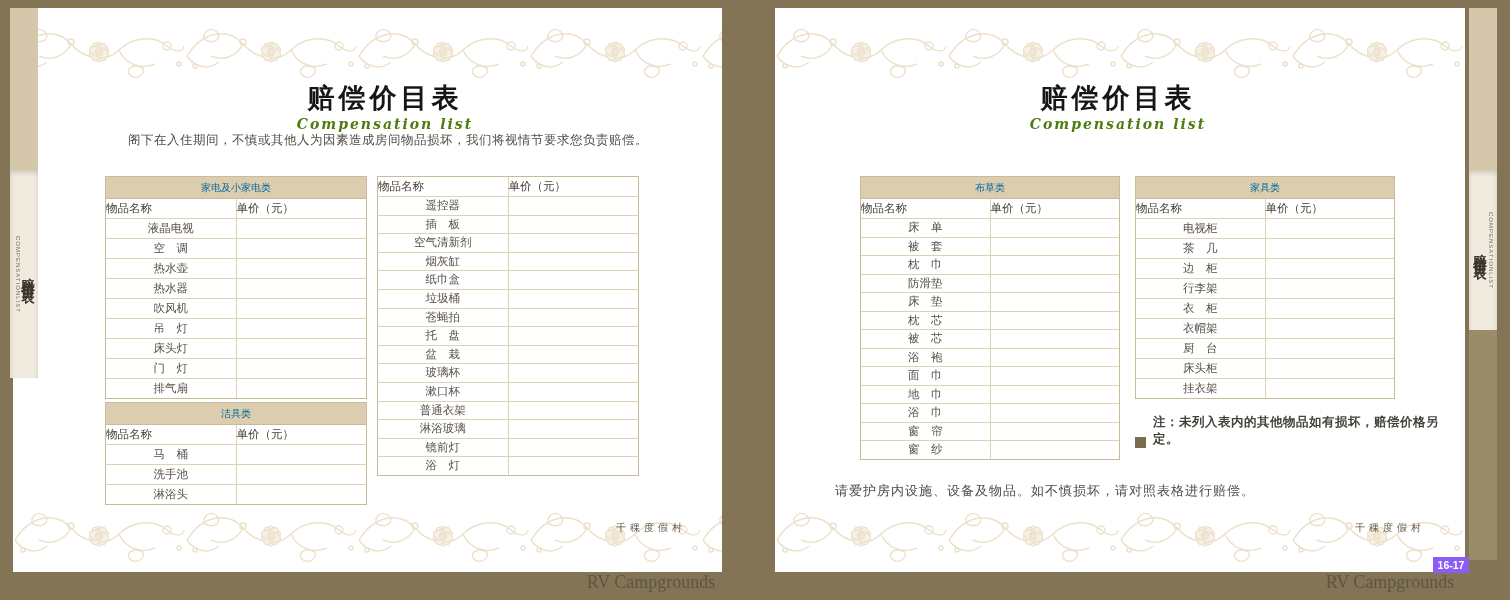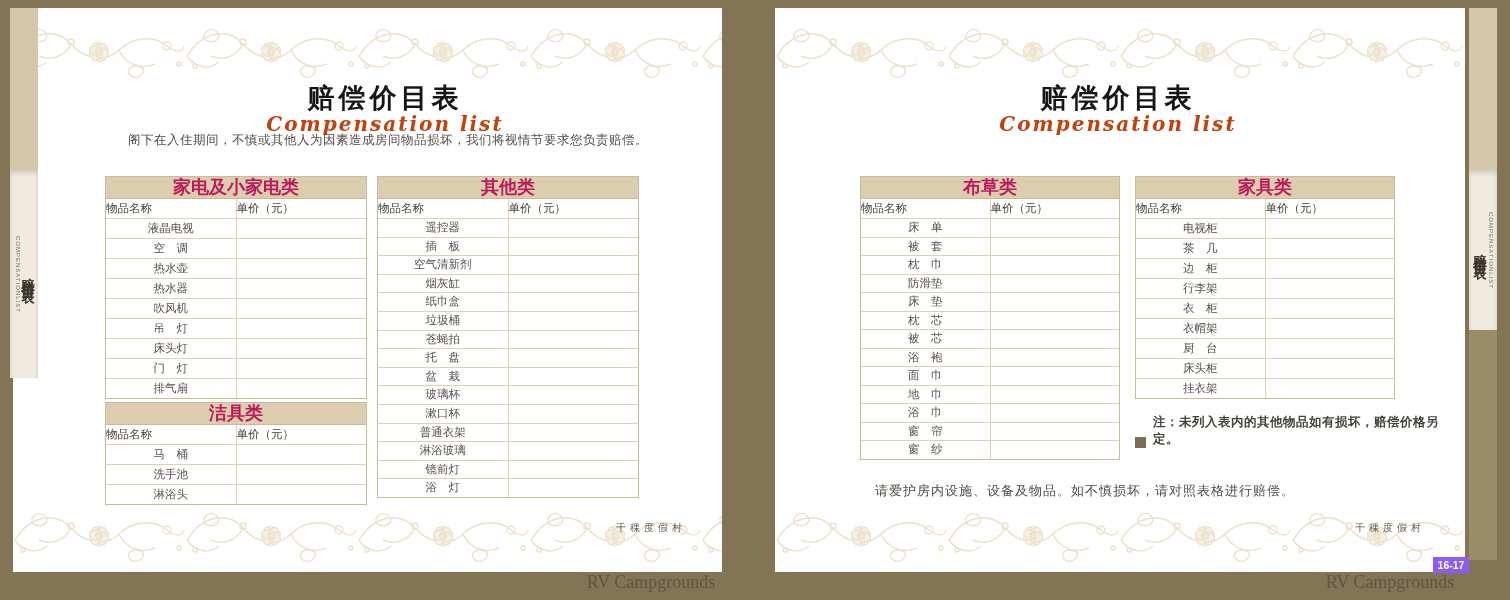--- a/index.html
+++ b/index.html
@@ -20,31 +20,31 @@
   
   .title-block{position:absolute;top:76px;width:420px;text-align:center;}
   #left-page .title-block{left:162px;}
   #right-page .title-block{left:133px;}
   .cn-title{
     font-family:"Liberation Serif", serif;
     font-size:27px;color:#161616;letter-spacing:4px;font-weight:600;line-height:28px;
   }
   .en-title{
     font-family:"DejaVu Serif", serif;font-style:italic;font-weight:bold;
-    font-size:20px;color:#c2410c;letter-spacing:2px;line-height:24px;
+    font-size:14px;color:#4d7c0f;letter-spacing:2px;line-height:24px;
   }
   .intro{
     position:absolute;left:115px;top:124px;width:560px;
     font-size:12.5px;color:#4f4b45;letter-spacing:.5px;
   }
 
   
   .ptable{position:absolute;background:#fff;border:1px solid #c9ba9c;font-size:11.5px;}
   .thead{
-    background:#dbcdae;color:#be185d;font-weight:bold;font-size:18px;
+    background:#dbcdae;color:#0369a1;font-weight:normal;font-size:10px;
     height:21px;line-height:21px;text-align:center;border-bottom:1px solid #c9ba9c;
   }
   .tcols{display:flex;color:#45413b;}
   .tcols span{flex:1;height:19px;line-height:19px;border-bottom:1px solid #ddd2b6;}
   .tcols span:first-child{border-right:1px solid #ddd2b6;}
   .trow{display:flex;color:#55504a;}
   .trow span{flex:1;text-align:center;height:var(--rh,19px);line-height:var(--rh,19px);border-bottom:1px solid #ddd2b6;}
   .trow span:first-child{border-right:1px solid #ddd2b6;}
   .tbody .trow:last-child span{border-bottom:none;}
 
@@ -55,21 +55,21 @@
   #table-furniture{left:360px;top:168px;width:258px;--rh:19px;}
 
   
   .note{
     position:absolute;left:360px;top:406px;width:320px;
     font-size:12.5px;color:#45413b;font-weight:bold;letter-spacing:.5px;
     display:flex;align-items:flex-end;gap:7px;
   }
   .note-square{width:11px;height:11px;background:#7c6c50;flex:0 0 auto;}
   .footer-line{
-    position:absolute;left:60px;top:474px;width:460px;text-align:right;
+    position:absolute;left:60px;top:474px;width:460px;text-align:left;
     font-size:13px;color:#4f4b45;letter-spacing:1px;
   }
 
   
   .logo{position:absolute;top:514px;width:130px;text-align:center;z-index:3;}
   #left-page .logo{left:573px;}
   #right-page .logo{left:550px;}
   .logo-cn{font-family:"Liberation Serif", serif;font-size:10px;color:#5f5545;letter-spacing:4px;line-height:12px;}
   .logo-en{font-family:"Liberation Serif", serif;font-size:18px;color:#5f5545;line-height:14px;margin-top:41px;}
 
@@ -203,21 +203,20 @@
           <span></span>
         </div>
         <div class="trow">
           <span>淋浴头</span>
           <span></span>
         </div>
       </div>
   </div>
 
   <div class="ptable" id="table-other">
-    <div class="thead">其他类</div>
     <div class="tcols">
       <span>物品名称</span>
       <span>单价（元）</span>
     </div>
     <div class="tbody">
         <div class="trow">
           <span>遥控器</span>
           <span></span>
         </div>
         <div class="trow">

